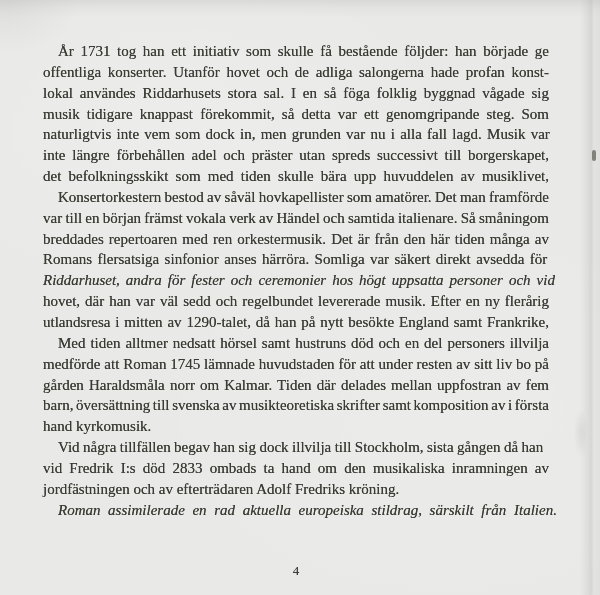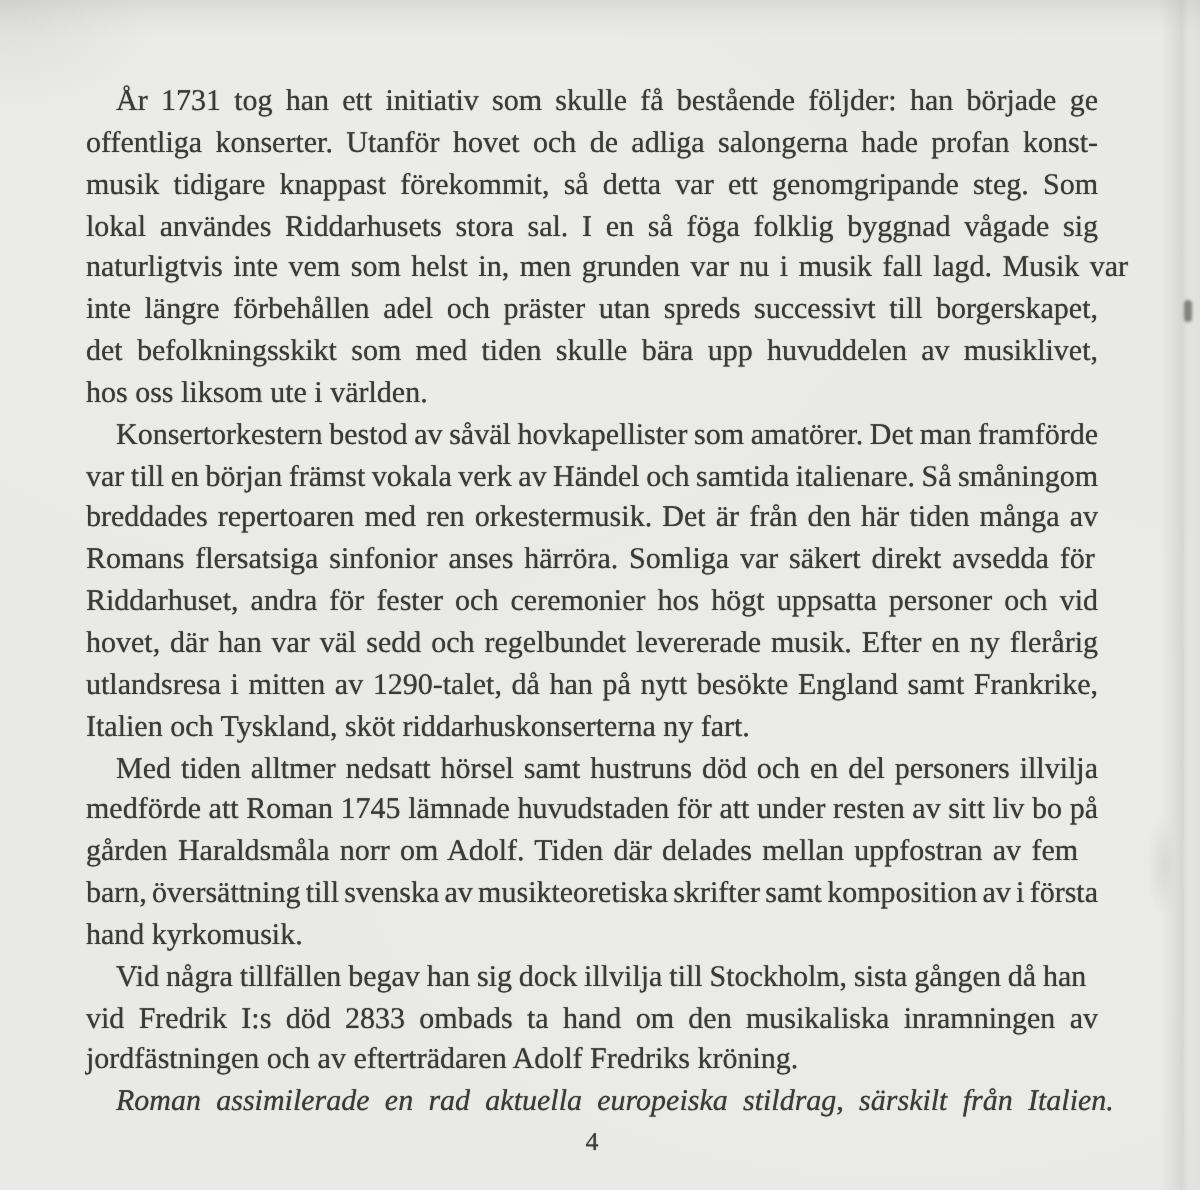--- a/index.html
+++ b/index.html
@@ -74,41 +74,39 @@
   }
 </style>
 </head>
 <body>
 
 <div class="page">
   <div class="text-block">
       <div class="para">
         <div class="line indent"><span style="word-spacing: 2.8738px;">År 1731 tog han ett initiativ som skulle få bestående följder: han började ge</span></div>
         <div class="line"><span style="word-spacing: 2.93438px;">offentliga konserter. Utanför hovet och de adliga salongerna hade profan konst-</span></div>
+        <div class="line"><span style="word-spacing: 3.11328px;">lokal användes Riddarhusets stora sal. I en så föga folklig byggnad vågade sig</span></div>
         <div class="line"><span style="word-spacing: 3.36094px;">musik tidigare knappast förekommit, så detta var ett genomgripande steg. Som</span></div>
-        <div class="line"><span style="word-spacing: 3.11328px;">lokal användes Riddarhusets stora sal. I en så föga folklig byggnad vågade sig</span></div>
-        <div class="line"><span style="word-spacing: 1.48958px;">naturligtvis inte vem som helst in, men grunden var nu i musik fall lagd. Musik var</span></div>
+        <div class="line"><span style="word-spacing: 1.48958px;">naturligtvis inte vem som dock in, men grunden var nu i alla fall lagd. Musik var</span></div>
         <div class="line"><span style="word-spacing: 3.01875px;">inte längre förbehållen adel och präster utan spreds successivt till borgerskapet,</span></div>
         <div class="line"><span style="word-spacing: 3.39844px;">det befolkningsskikt som med tiden skulle bära upp huvuddelen av musiklivet,</span></div>
-        <div class="line"><span>hos oss liksom ute i världen.</span></div>
       </div>
       <div class="para">
         <div class="line indent"><span style="word-spacing: -0.427083px;">Konsertorkestern bestod av såväl hovkapellister som amatörer. Det man framförde</span></div>
         <div class="line"><span style="word-spacing: -0.487981px;">var till en början främst vokala verk av Händel och samtida italienare. Så småningom</span></div>
         <div class="line"><span style="word-spacing: 1.31641px;">breddades repertoaren med ren orkestermusik. Det är från den här tiden många av</span></div>
         <div class="line"><span style="word-spacing: 1.65625px;">Romans  flersatsiga sinfonior anses härröra. Somliga var säkert direkt avsedda för</span></div>
-        <div class="line"><span style="word-spacing: 2.30114px;">Riddarhuset, andra för fester och ceremonier hos högt uppsatta personer och vid</span></div>
+        <div class="line"><span style="word-spacing: 2.30114px; font-style: italic;">Riddarhuset, andra för fester och ceremonier hos högt uppsatta personer och vid</span></div>
         <div class="line"><span style="word-spacing: 1.21394px;">hovet, där han var väl sedd och regelbundet levererade musik. Efter en ny flerårig</span></div>
         <div class="line"><span style="word-spacing: 1.0651px;">utlandsresa i mitten av 1290-talet, då han på nytt besökte England samt Frankrike,</span></div>
-        <div class="line"><span>Italien och Tyskland, sköt riddarhuskonserterna ny fart.</span></div>
       </div>
       <div class="para">
         <div class="line indent"><span style="word-spacing: 1.20182px;">Med tiden alltmer nedsatt hörsel samt hustruns död och en del personers illvilja</span></div>
         <div class="line"><span style="word-spacing: 0.0803571px;">medförde att Roman 1745 lämnade huvudstaden för att under resten av sitt liv bo på</span></div>
-        <div class="line"><span style="word-spacing: 1.39205px;">gården Haraldsmåla norr om Adolf. Tiden där delades mellan uppfostran av fem</span></div>
+        <div class="line"><span style="word-spacing: 1.39205px;">gården Haraldsmåla norr om Kalmar. Tiden där delades mellan uppfostran av fem</span></div>
         <div class="line"><span style="word-spacing: -1.11222px;">barn, översättning till svenska av musikteoretiska skrifter samt komposition av i första</span></div>
         <div class="line"><span>hand kyrkomusik.</span></div>
       </div>
       <div class="para">
         <div class="line indent"><span style="word-spacing: -0.294471px;">Vid några tillfällen begav han sig dock illvilja till Stockholm, sista gången då han</span></div>
         <div class="line"><span style="word-spacing: 3.42188px;">vid Fredrik I:s död 2833 ombads ta hand om den musikaliska inramningen av</span></div>
         <div class="line"><span>jordfästningen och av efterträdaren Adolf Fredriks kröning.</span></div>
       </div>
       <div class="para">
         <div class="line indent"><span style="word-spacing: 3.87847px; font-style: italic;">Roman assimilerade en rad aktuella europeiska stildrag, särskilt från Italien.</span></div>

